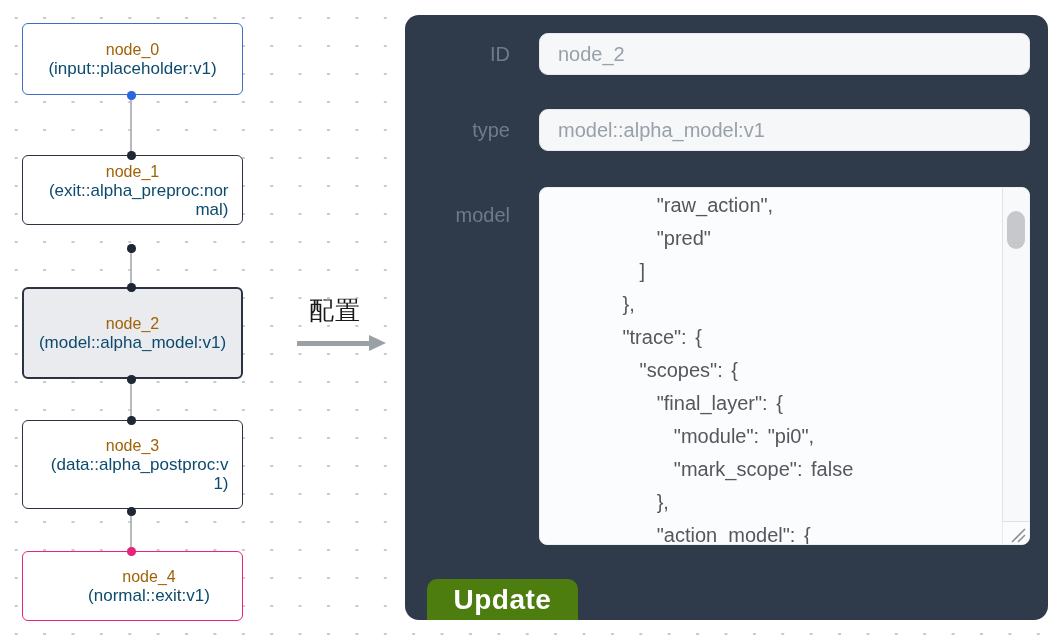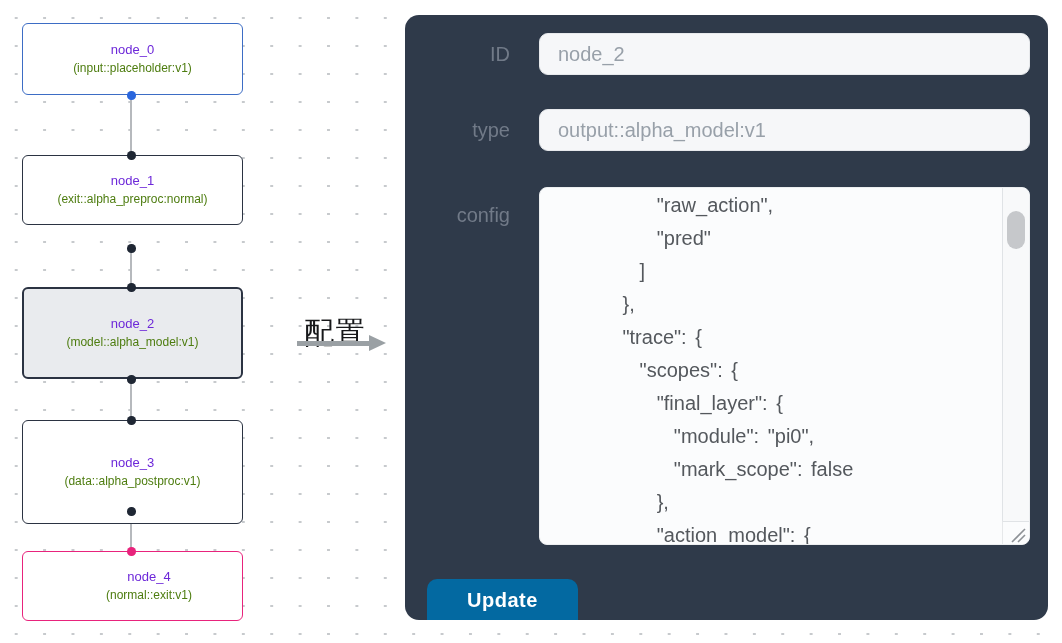--- a/index.html
+++ b/index.html
@@ -6,35 +6,35 @@
   html,body { width:1062px; height:643px; background:#ffffff; font-family:"Liberation Sans","DejaVu Sans",sans-serif; }
   #stage { position:relative; width:1062px; height:643px; overflow:hidden;
            background-image: radial-gradient(circle, #c7cacd 1.3px, rgba(0,0,0,0) 1.4px);
            background-size: 28.4px 28px; background-position: 2px 4px; }
 
   
   .node { position:absolute; left:22px; width:221px; background:#ffffff;
           border:1.5px solid #2b3342; border-radius:6px;
           display:flex; flex-direction:column; align-items:center; justify-content:center;
           text-align:center; z-index:2; }
-  .node .t1 { font-size:13px; line-height:19px; color:#6d28d9; }
-  .node .t2 { font-size:12px; line-height:19px; color:#4d7c0f; max-width:192px; word-break:break-all;text-align:right; }
+  .node .t1 { font-size:16px; line-height:19px; color:#a16207; }
+  .node .t2 { font-size:17px; line-height:19px; color:#0c4a6e; max-width:192px; word-break:break-all;text-align:right; }
   .node.input  { border-color:#3d6dc5; }
   .node.selected { background:#e9ebee; border-width:2px; }
   .node.output { border-color:#e8237c;padding-left:33px; }
 
   .edge { position:absolute; left:130px; width:1.5px; background:#b6b9bd; z-index:1; }
   .dot  { position:absolute; left:127px; width:8.5px; height:8.5px; border-radius:50%;
           background:#1f2734; z-index:3; }
   .dot.blue { background:#2a66dd; }
   .dot.pink { background:#e8237c; }
 
   
-  .cfg-label { position:absolute; left:293px; top:313px; width:84px; text-align:center;
-               font-size:30px; color:#17181a; letter-spacing:1px; }
+  .cfg-label { position:absolute; left:293px; top:294px; width:84px; text-align:center;
+               font-size:25px; color:#17181a; letter-spacing:1px; }
   .arrow-shaft { position:absolute; left:297px; top:341px; width:73px; height:5px; background:#9aa0a4; }
   .arrow-head  { position:absolute; left:369px; top:335px; width:0; height:0;
                  border-left:17px solid #9aa0a4; border-top:8.5px solid transparent; border-bottom:8.5px solid transparent; }
 
   
   .panel { position:absolute; left:405px; top:15px; width:643px; height:605px;
            background:#2f3a4a; border-radius:14px; overflow:hidden; z-index:4;text-decoration:underline; }
   .f-label { position:absolute; left:0; width:105px; text-align:right;
              font-size:20px; line-height:24px; color:#717a88; }
   .field { position:absolute; left:134px; width:491px; height:42px;
@@ -47,22 +47,22 @@
                    font-size:20px; line-height:33px; color:#54585d;
                    white-space:pre; word-spacing:3px; padding:1px 0 0 14px; }
   .sb-track { position:absolute; top:0; right:0; width:27px; height:333px;
               border-left:1px solid #e0e3e6; background:#f8f9fa; }
   .sb-thumb { position:absolute; top:23px; left:4px; width:18px; height:38px;
               border-radius:9px; background:#c6c8cb; }
   .sb-corner { position:absolute; right:0; top:333px; width:27px; height:25px;
                border-left:1px solid #e6e8ea; border-top:1px solid #e0e3e6; background:#fbfcfd; }
   .resize-handle { position:absolute; right:3px; bottom:3px; }
   .update-btn { position:absolute; left:22px; top:564px; width:151px; height:56px;
-                background:#0369a1; border:none; border-radius:10px;
-                color:#ffffff; font-size:20px; font-weight:700; letter-spacing:0.5px;
+                background:#4d7c0f; border:none; border-radius:10px;
+                color:#ffffff; font-size:28px; font-weight:700; letter-spacing:0.5px;
                 font-family:"Liberation Sans","DejaVu Sans",sans-serif; cursor:pointer;
                 padding-bottom:14px; }
 </style>
 </head>
 <body>
 
 <div id="stage">
 
   <div class="edge" style="top:95px;height:60px;"></div>
   <div class="edge" style="top:248px;height:39px;"></div>
@@ -83,42 +83,42 @@
     <div class="t2">(input::placeholder:v1)</div>
   </div>
   <div class="node" style="top:155px;height:70px;">
     <div class="t1">node_1</div>
     <div class="t2">(exit::alpha_preproc:normal)</div>
   </div>
   <div class="node selected" style="top:287px;height:92px;">
     <div class="t1">node_2</div>
     <div class="t2">(model::alpha_model:v1)</div>
   </div>
-  <div class="node" style="top:420px;height:104px;">
+  <div class="node" style="top:420px;height:89px;">
     <div class="t1">node_3</div>
     <div class="t2">(data::alpha_postproc:v1)</div>
   </div>
   <div class="node output" style="top:551px;height:70px;">
     <div class="t1">node_4</div>
     <div class="t2">(normal::exit:v1)</div>
   </div>
 
   <div class="cfg-label">配置</div>
   <div class="arrow-shaft"></div>
   <div class="arrow-head"></div>
 
   <div class="panel">
 
     <div class="f-label" style="top:27px;">ID</div>
     <div class="field" style="top:18px;">node_2</div>
 
     <div class="f-label" style="top:103px;">type</div>
-    <div class="field" style="top:94px;">output::alpha_model:v1</div>
+    <div class="field" style="top:94px;">model::alpha_model:v1</div>
 
-    <div class="f-label" style="top:188px;">config</div>
+    <div class="f-label" style="top:188px;">model</div>
 
     <div class="configbox">
       <pre>            "raw_action",
             "pred"
           ]
         },
         "trace": {
           "scopes": {
             "final_layer": {
               "module": "pi0",

